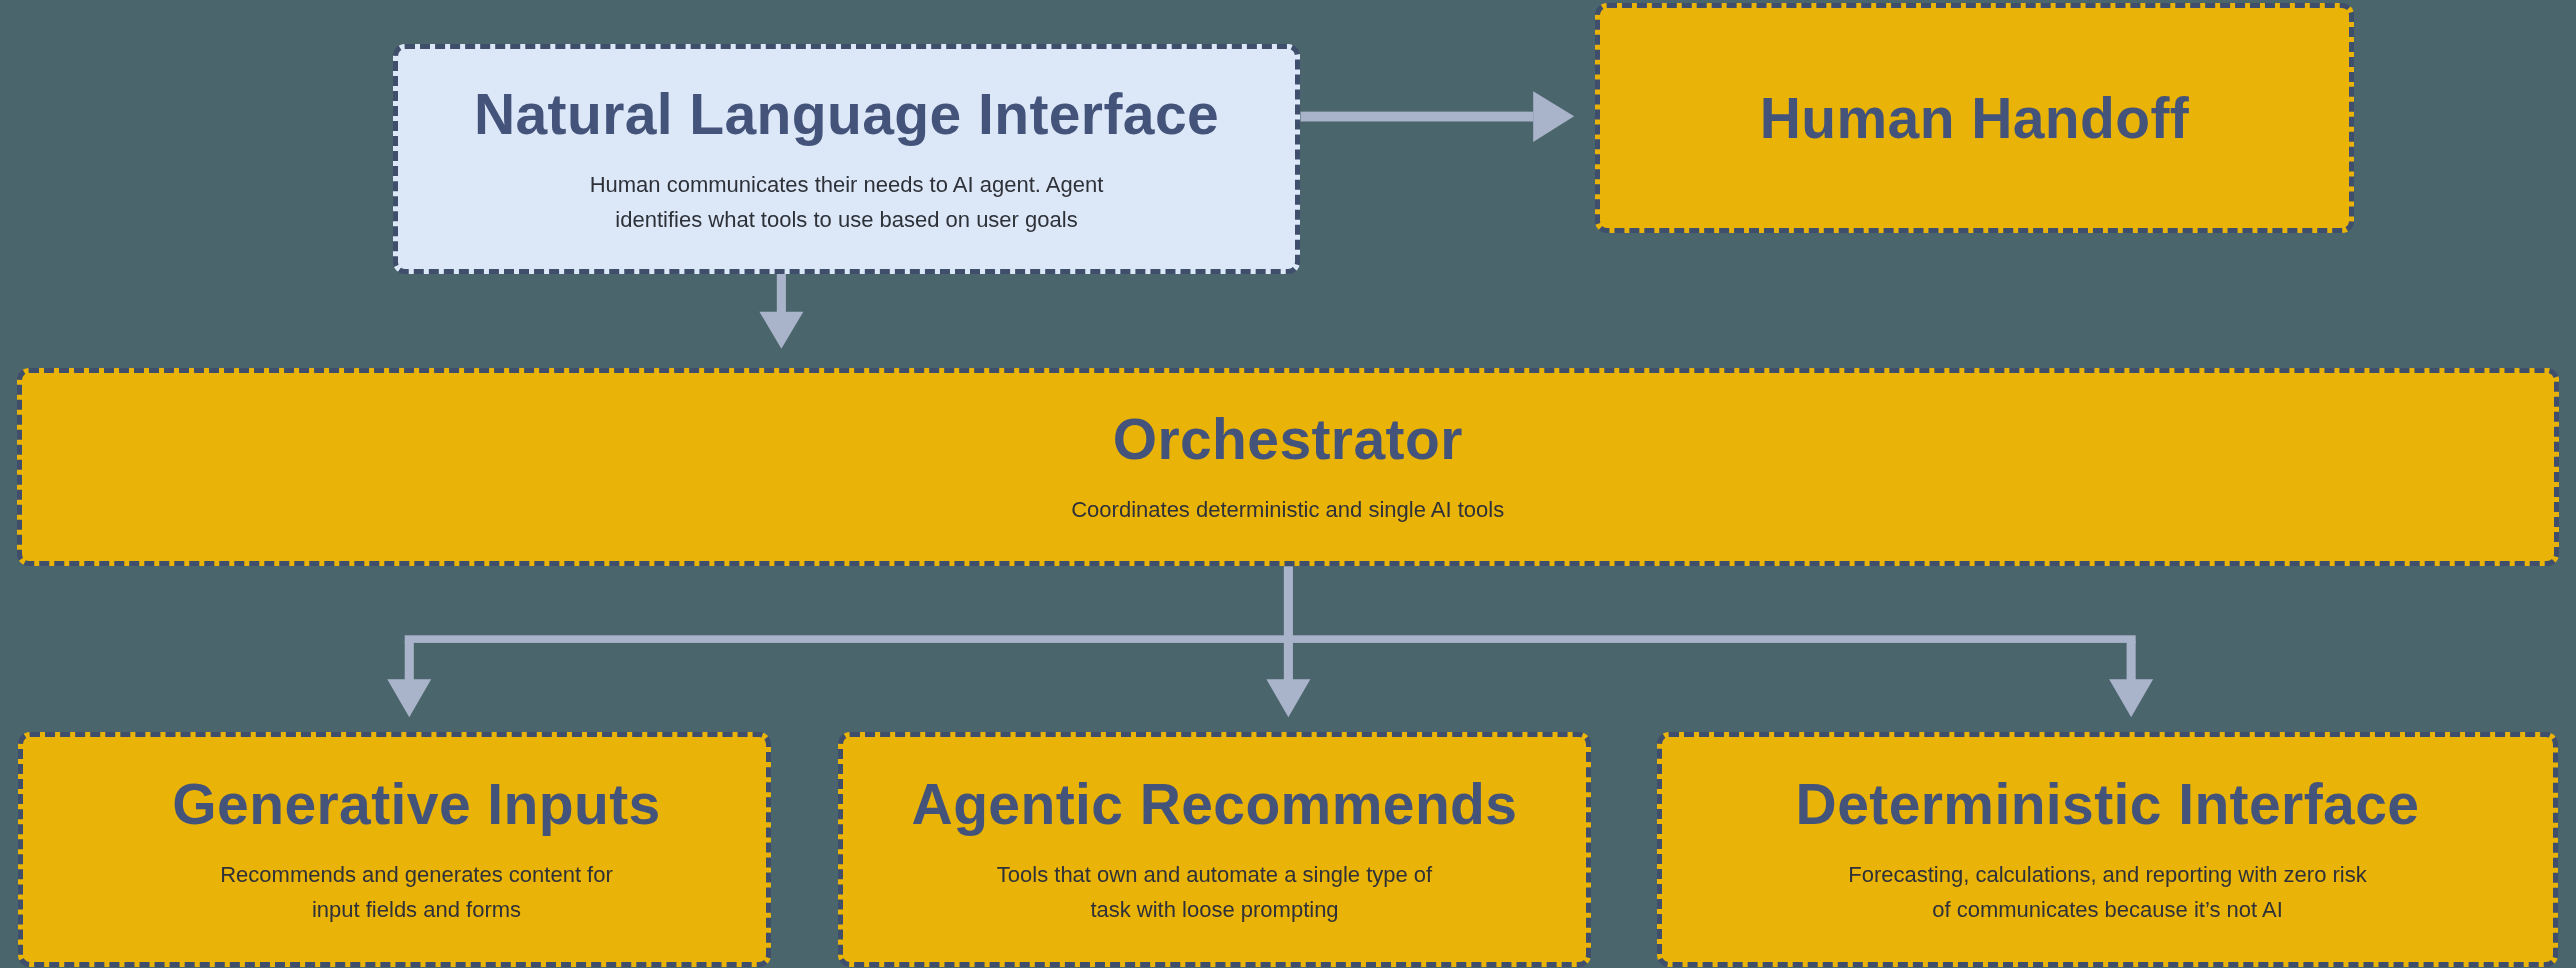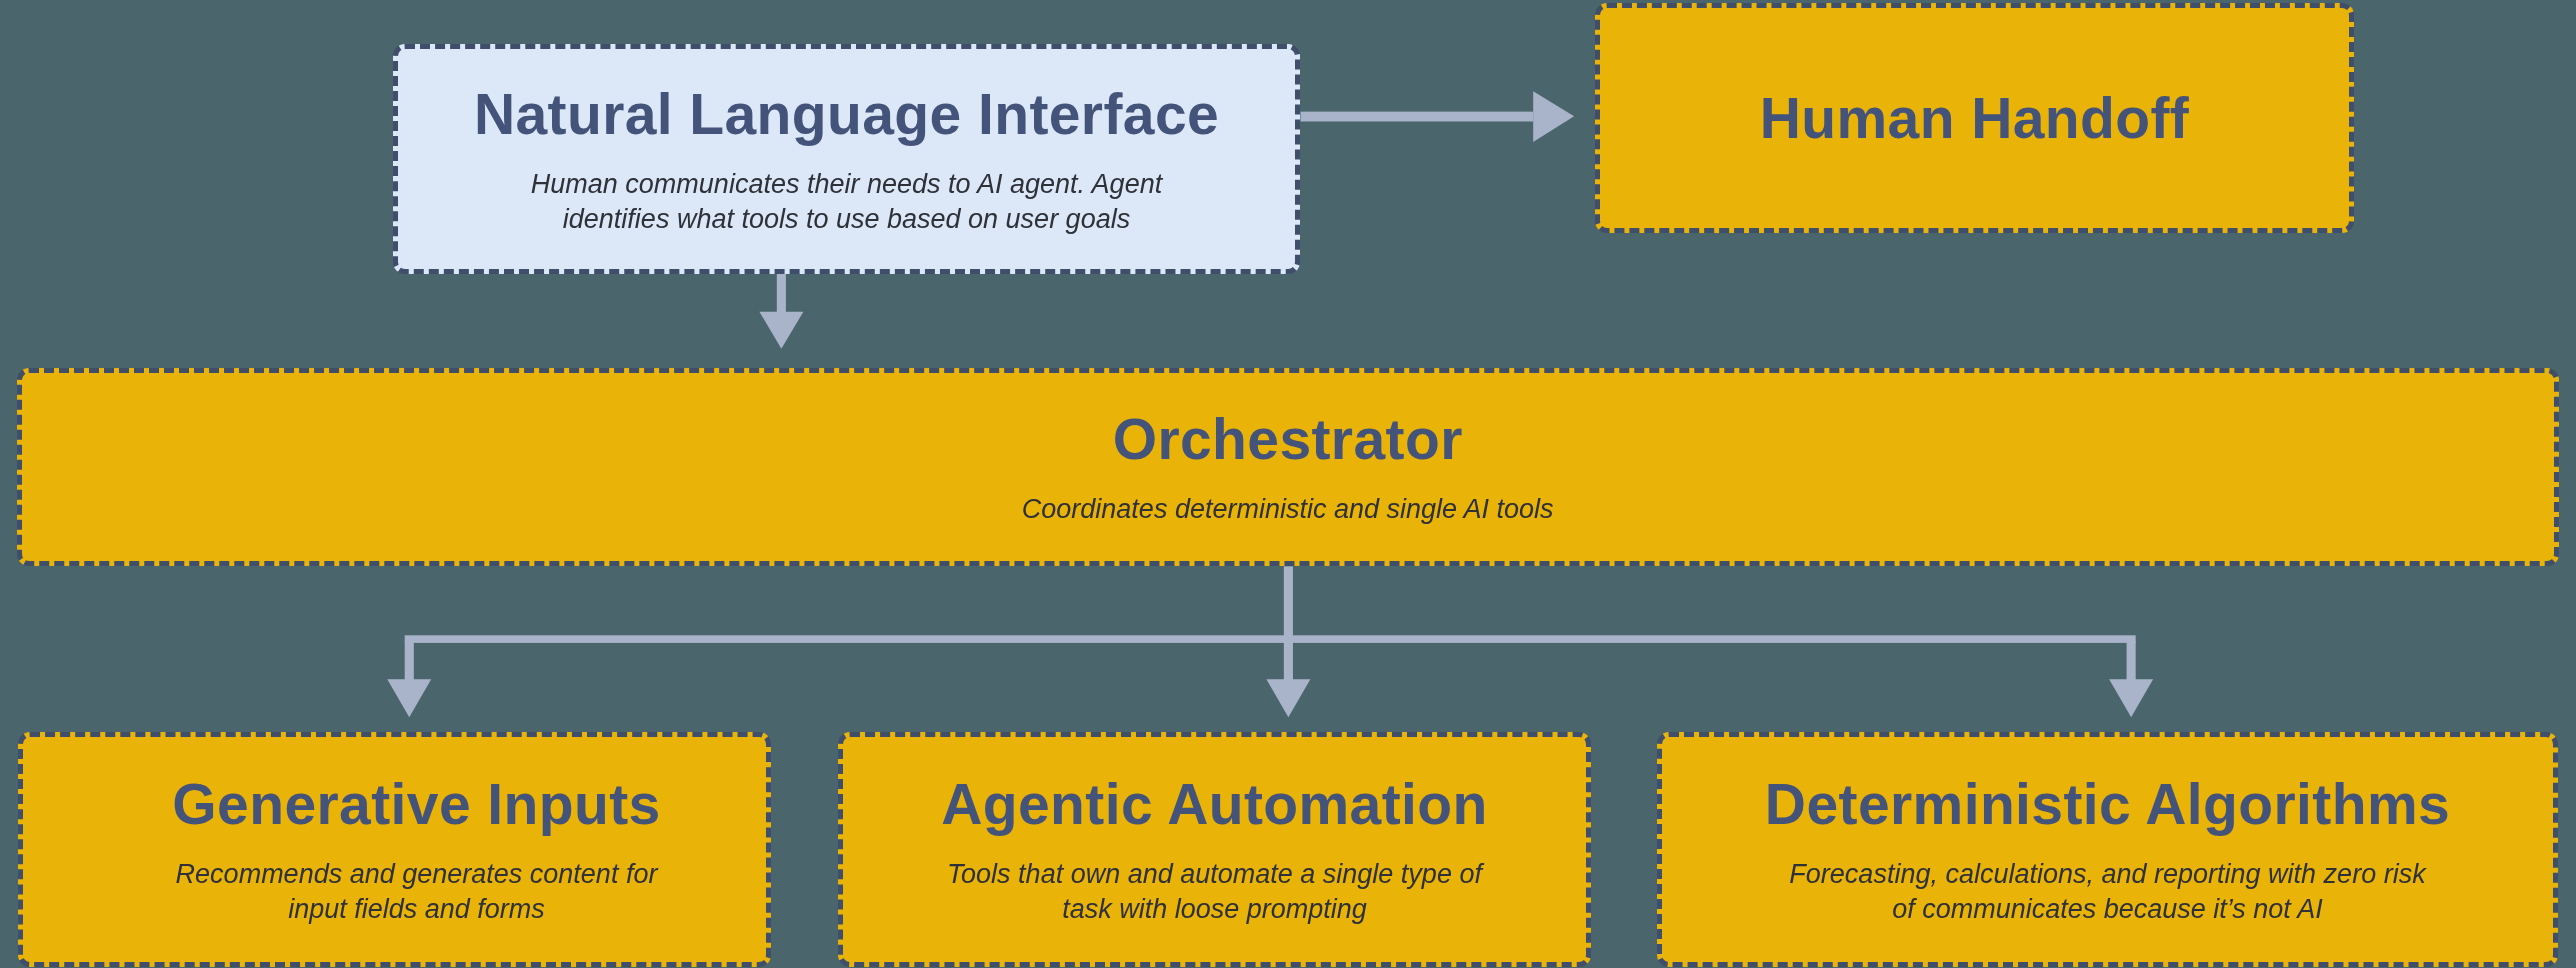--- a/index.html
+++ b/index.html
@@ -31,24 +31,23 @@
   .node .title {
     font-size: 57px;
     font-weight: bold;
     color: #44537a;
     letter-spacing: 0.4px;
     line-height: 65px;
     white-space: nowrap;
   }
   .node .desc {
     margin-top: 20px;
-    font-size: 27px;
+    font-size: 22px;
     color: #2e3138;
     line-height: 35px;
-    font-style: italic;
   }
   .node .desc div { white-space: nowrap; }
 
   
   #node-nli           { left: 393px;  top: 3px;   width: 907px; height: 230px; margin-top: 41px; }
   #node-handoff       { left: 1595px; top: 3px;   width: 759px; height: 230px; }
   #node-orchestrator  { left: 16.7px;   top: 368px; width: 2542px; height: 198px; }
   #node-generative    { left: 18px;   top: 732px; width: 753px;  height: 235px; padding-left: 44px; }
   #node-agentic       { left: 838px; top: 732px; width: 753px;  height: 235px; }
   #node-deterministic { left: 1657px; top: 732px; width: 901px; height: 235px; }
@@ -115,29 +114,29 @@
 
   <div class="node" id="node-generative">
     <div class="title">Generative Inputs</div>
     <div class="desc">
       <div>Recommends and generates content for</div>
       <div>input fields and forms</div>
     </div>
   </div>
 
   <div class="node" id="node-agentic">
-    <div class="title">Agentic Automation</div>
+    <div class="title">Agentic Recommends</div>
     <div class="desc">
       <div>Tools that own and automate a single type of</div>
       <div>task with loose prompting</div>
     </div>
   </div>
 
   <div class="node" id="node-deterministic">
-    <div class="title">Deterministic Algorithms</div>
+    <div class="title">Deterministic Interface</div>
     <div class="desc">
       <div>Forecasting, calculations, and reporting with zero risk</div>
       <div>of communicates because it’s not AI</div>
     </div>
   </div>
 
 </div>
 
 
 </body></html>

